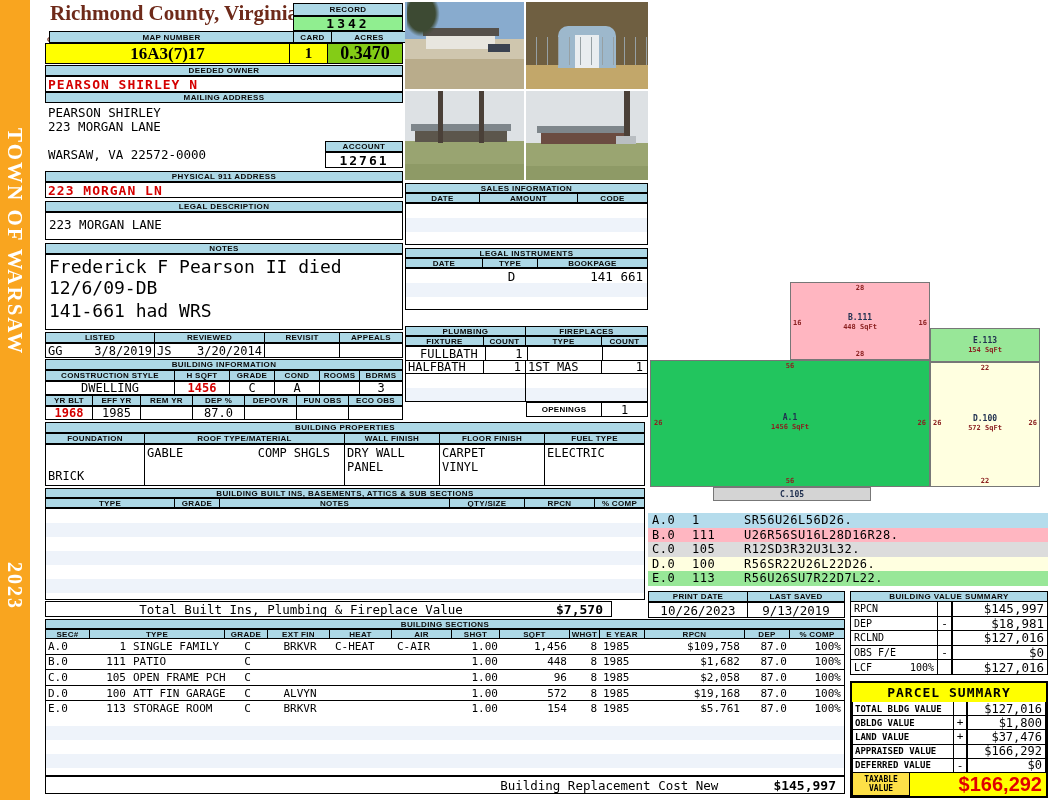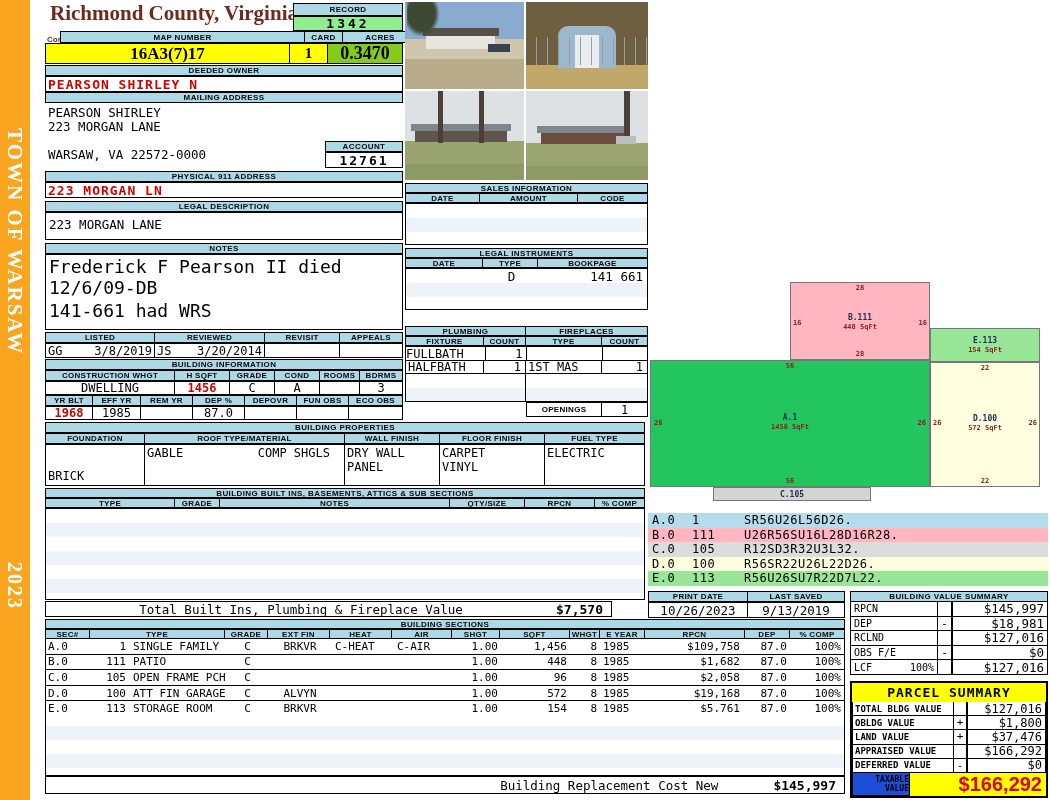--- a/index.html
+++ b/index.html
@@ -61,21 +61,21 @@
   </div>
 
   <div class="abs" style="left:50px;top:1px;width:245px;font-family:'Liberation Serif',serif;font-weight:bold;
               font-size:21px;color:#6e2a1a;white-space:nowrap;">Richmond County, Virginia</div>
   <div class="abs" style="left:47px;top:35px;width:250px;font:bold 8px 'Liberation Sans',sans-serif;color:#6e2a1a;white-space:nowrap;">Commissioner of the Revenue, PO Box 366, Warsaw, VA 22572</div>
 
   <div class="abs bar" style="left:293px;top:3px;width:110px;height:13px;">RECORD</div>
   <div class="abs box" style="left:293px;top:16px;width:110px;height:15px;background:#90ee90;font-weight:bold;font-size:13px;
               letter-spacing:3px;display:flex;align-items:center;justify-content:center;">1342</div>
 
-  <div class="abs hrow" style="left:60px;top:31px;width:358px;height:12px;">
+  <div class="abs hrow" style="left:49px;top:31px;width:358px;height:12px;">
     <div class="hc" style="width:245px;">MAP NUMBER</div>
     <div class="hc" style="width:38px;">CARD</div>
     <div class="hc" style="width:75px;">ACRES</div>
   </div>
   <div class="abs vrow" style="left:45px;top:43px;width:358px;height:21px;">
     <div class="vc center" style="width:245px;background:#ffff00;font-family:'Liberation Serif',serif;font-weight:bold;font-size:17px;">16A3(7)17</div>
     <div class="vc center" style="width:38px;background:#ffff00;font-family:'Liberation Serif',serif;font-weight:bold;font-size:15px;">1</div>
     <div class="vc center" style="width:75px;background:#84cc16;font-weight:bold;font-size:18px;font-family:Liberation Serif, serif;">0.3470</div>
   </div>
 
@@ -123,21 +123,21 @@
     <div class="vc" style="width:110px;justify-content:space-between;padding:0 2px;">
       <span>JS</span>
         <span>3/20/2014</span>
     </div>
     <div class="vc" style="width:75px;"></div>
     <div class="vc" style="width:63px;"></div>
   </div>
 
   <div class="abs bar" style="left:45px;top:359px;width:358px;height:11px;">BUILDING INFORMATION</div>
   <div class="abs hrow" style="left:45px;top:370px;width:358px;height:11px;">
-    <div class="hc" style="width:130px;">CONSTRUCTION WHGT</div>
+    <div class="hc" style="width:130px;">CONSTRUCTION STYLE</div>
     <div class="hc" style="width:55px;">H SQFT</div>
     <div class="hc" style="width:45px;">GRADE</div>
     <div class="hc" style="width:45px;">COND</div>
     <div class="hc" style="width:40px;">ROOMS</div>
     <div class="hc" style="width:43px;">BDRMS</div>
   </div>
   <div class="abs vrow" style="left:45px;top:381px;width:358px;height:14px;">
     <div class="vc center" style="width:130px;">DWELLING</div>
     <div class="vc center red" style="width:55px;">1456</div>
     <div class="vc center" style="width:45px;">C</div>
@@ -254,21 +254,21 @@
   <div class="abs bar" style="left:405px;top:326px;width:121px;height:10px;">PLUMBING</div>
   <div class="abs bar" style="left:526px;top:326px;width:122px;height:10px;border-left:none;">FIREPLACES</div>
   <div class="abs hrow" style="left:405px;top:336px;width:243px;height:10px;">
     <div class="hc" style="width:79px;">FIXTURE</div>
     <div class="hc" style="width:42px;">COUNT</div>
     <div class="hc" style="width:76px;">TYPE</div>
     <div class="hc" style="width:46px;">COUNT</div>
   </div>
   <div class="abs" style="left:405px;top:346px;width:243px;height:56px;">
     <div class="vrow" style="height:14px;">
-      <div class="vc" style="width:82px;padding-left:0;border-bottom:none;">FULLBATH</div>
+      <div class="vc" style="width:82px;padding-left:14px;border-bottom:none;">FULLBATH</div>
       <div class="vc rt" style="width:42px;padding-right:4px;border-bottom:none;">1</div>
       <div class="vc" style="width:76px;padding-left:2px;border-bottom:none;"></div>
       <div class="vc rt" style="width:46px;padding-right:4px;border-bottom:none;"></div>
     </div>
     <div class="vrow" style="height:14px;">
       <div class="vc" style="width:79px;padding-left:2px;">HALFBATH</div>
       <div class="vc rt" style="width:42px;padding-right:4px;">1</div>
       <div class="vc" style="width:76px;padding-left:2px;">1ST MAS</div>
       <div class="vc rt" style="width:46px;padding-right:4px;">1</div>
     </div>
@@ -523,20 +523,20 @@
       <div class="lab">APPRAISED VALUE</div>
       <div class="op"></div>
       <div class="val">$166,292</div>
     </div>
     <div class="psrow">
       <div class="lab">DEFERRED VALUE</div>
       <div class="op">-</div>
       <div class="val">$0</div>
     </div>
     <div style="display:flex;height:23px;">
-      <div style="width:58px;border:1px solid #000;border-top:none;background:#1d4ed8;font:bold 8px 'DejaVu Sans Mono',monospace;
-                  display:flex;align-items:center;justify-content:center;text-align:right;box-sizing:border-box;">TAXABLE VALUE</div>
+      <div style="width:58px;border:1px solid #000;border-top:none;background:#fde047;font:bold 8px 'DejaVu Sans Mono',monospace;
+                  display:flex;align-items:center;justify-content:center;text-align:center;box-sizing:border-box;">TAXABLE VALUE</div>
       <div style="flex:1;display:flex;align-items:center;justify-content:flex-end;padding-right:4px;
                   font:bold 20px 'Liberation Sans',sans-serif;color:#e00000;">$166,292</div>
     </div>
   </div>
 
 </div>
 
 </body></html>

